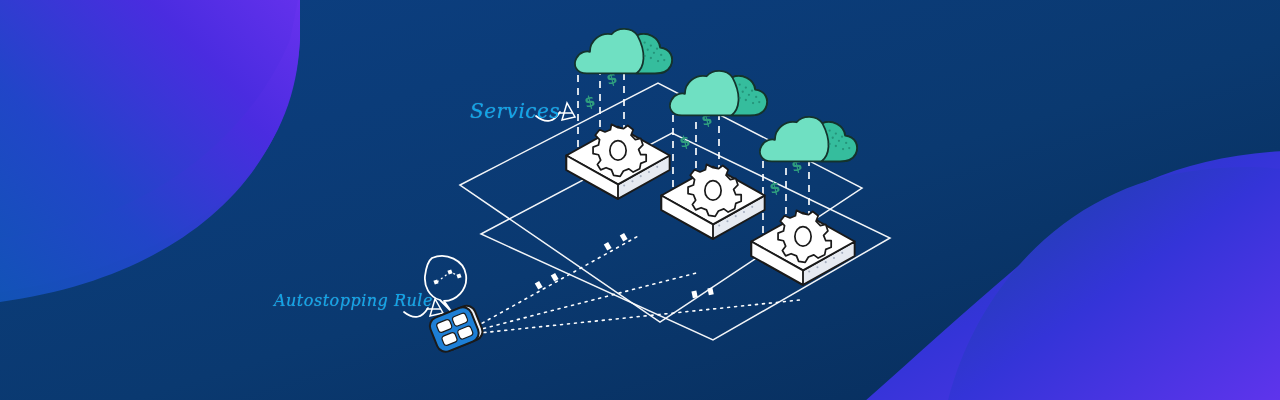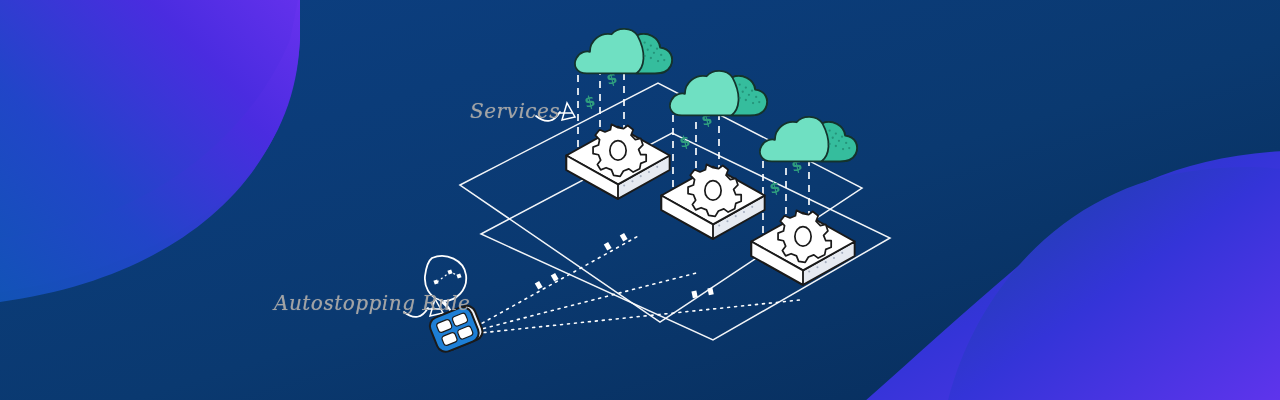--- a/index.html
+++ b/index.html
@@ -10,29 +10,29 @@
   }
   #stage{
     position:relative;width:1280px;height:400px;overflow:hidden;
     background:#0b3c7b;
   }
   #bg-svg,#art-svg{position:absolute;left:0;top:0;width:1280px;height:400px;}
   #art-svg{pointer-events:none;}
   .label-layer{position:absolute;left:0;top:0;width:1280px;height:400px;}
   .hand-label{
     position:absolute;
-    color:#a3a3a3;
+    color:#0ea5e9;
     font-family:"DejaVu Serif",serif;
     font-style:italic;
     white-space:nowrap;
     letter-spacing:.5px;
     text-shadow:0 0 1px rgba(255,255,255,.35);
   }
   #label-services{left:470px;top:99px;font-size:20px;}
-  #label-rule{left:274px;top:291px;font-size:20px;}
+  #label-rule{left:274px;top:291px;font-size:16px;}
 </style>
 </head>
 <body>
 
 <div id="stage">
 
   <svg id="bg-svg" viewBox="0 0 1280 400" preserveAspectRatio="none">
     <defs>
       <linearGradient id="gradTL" x1="0" y1="1" x2="1" y2="0">
         <stop offset="0%" stop-color="#0f56b3"></stop>

